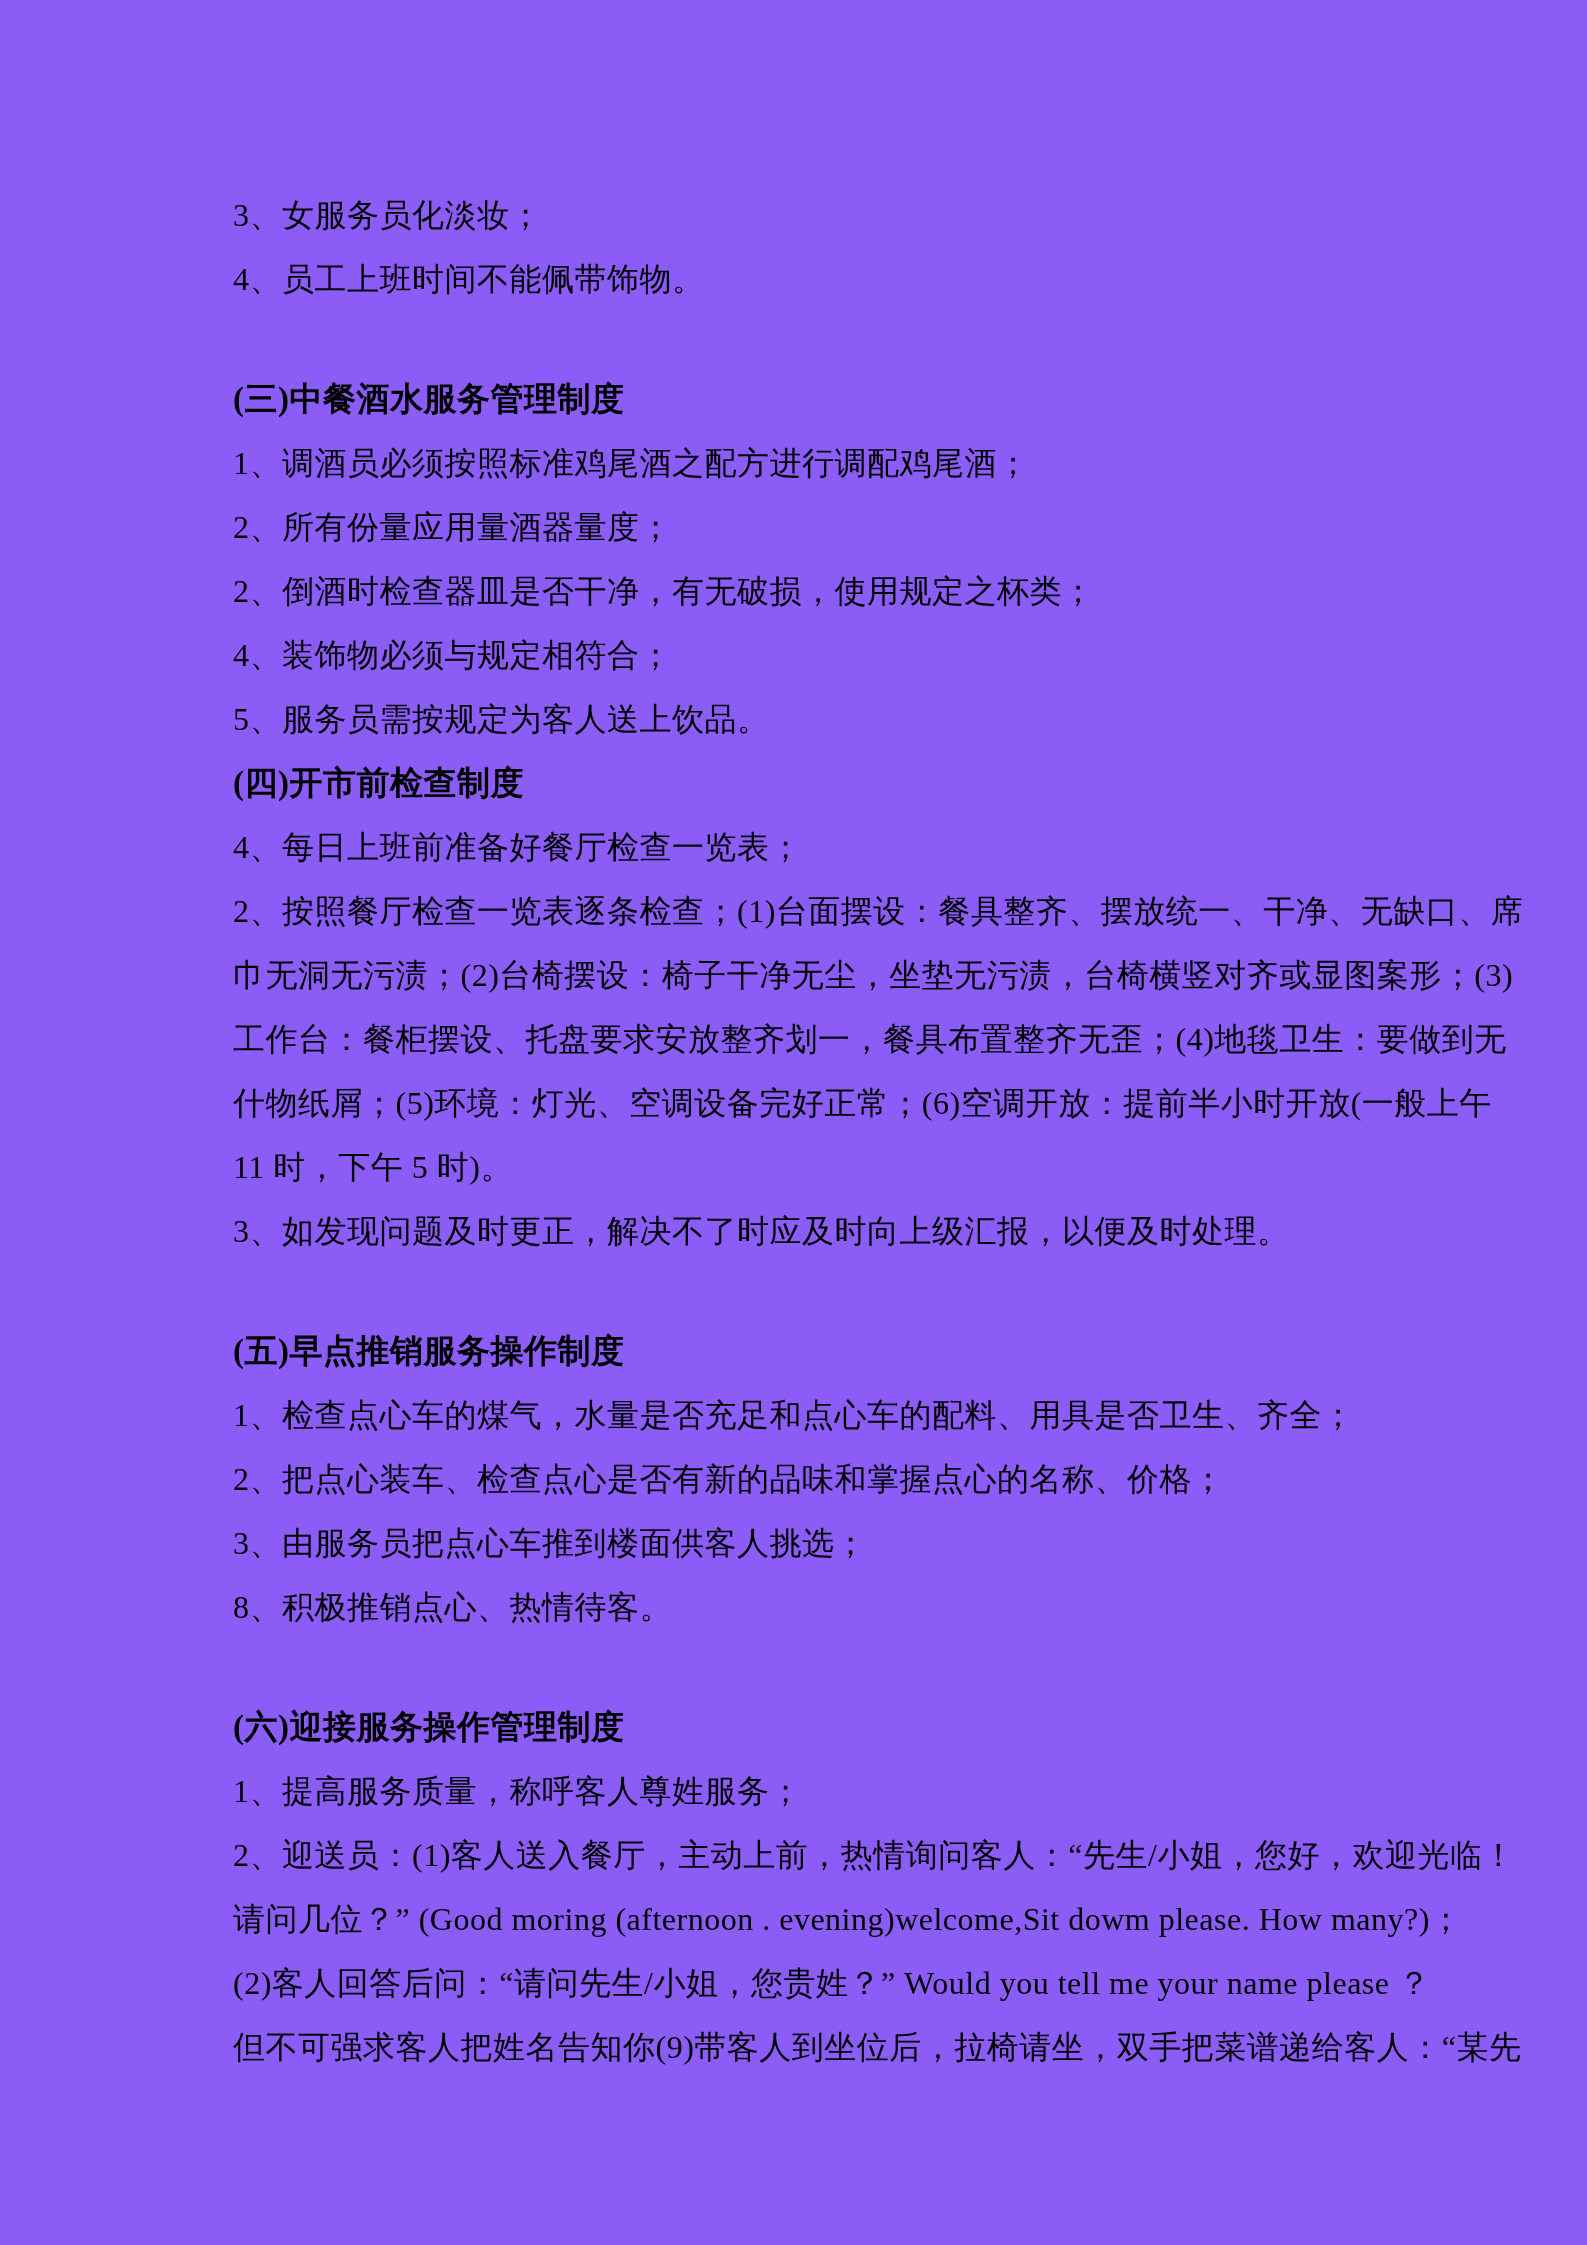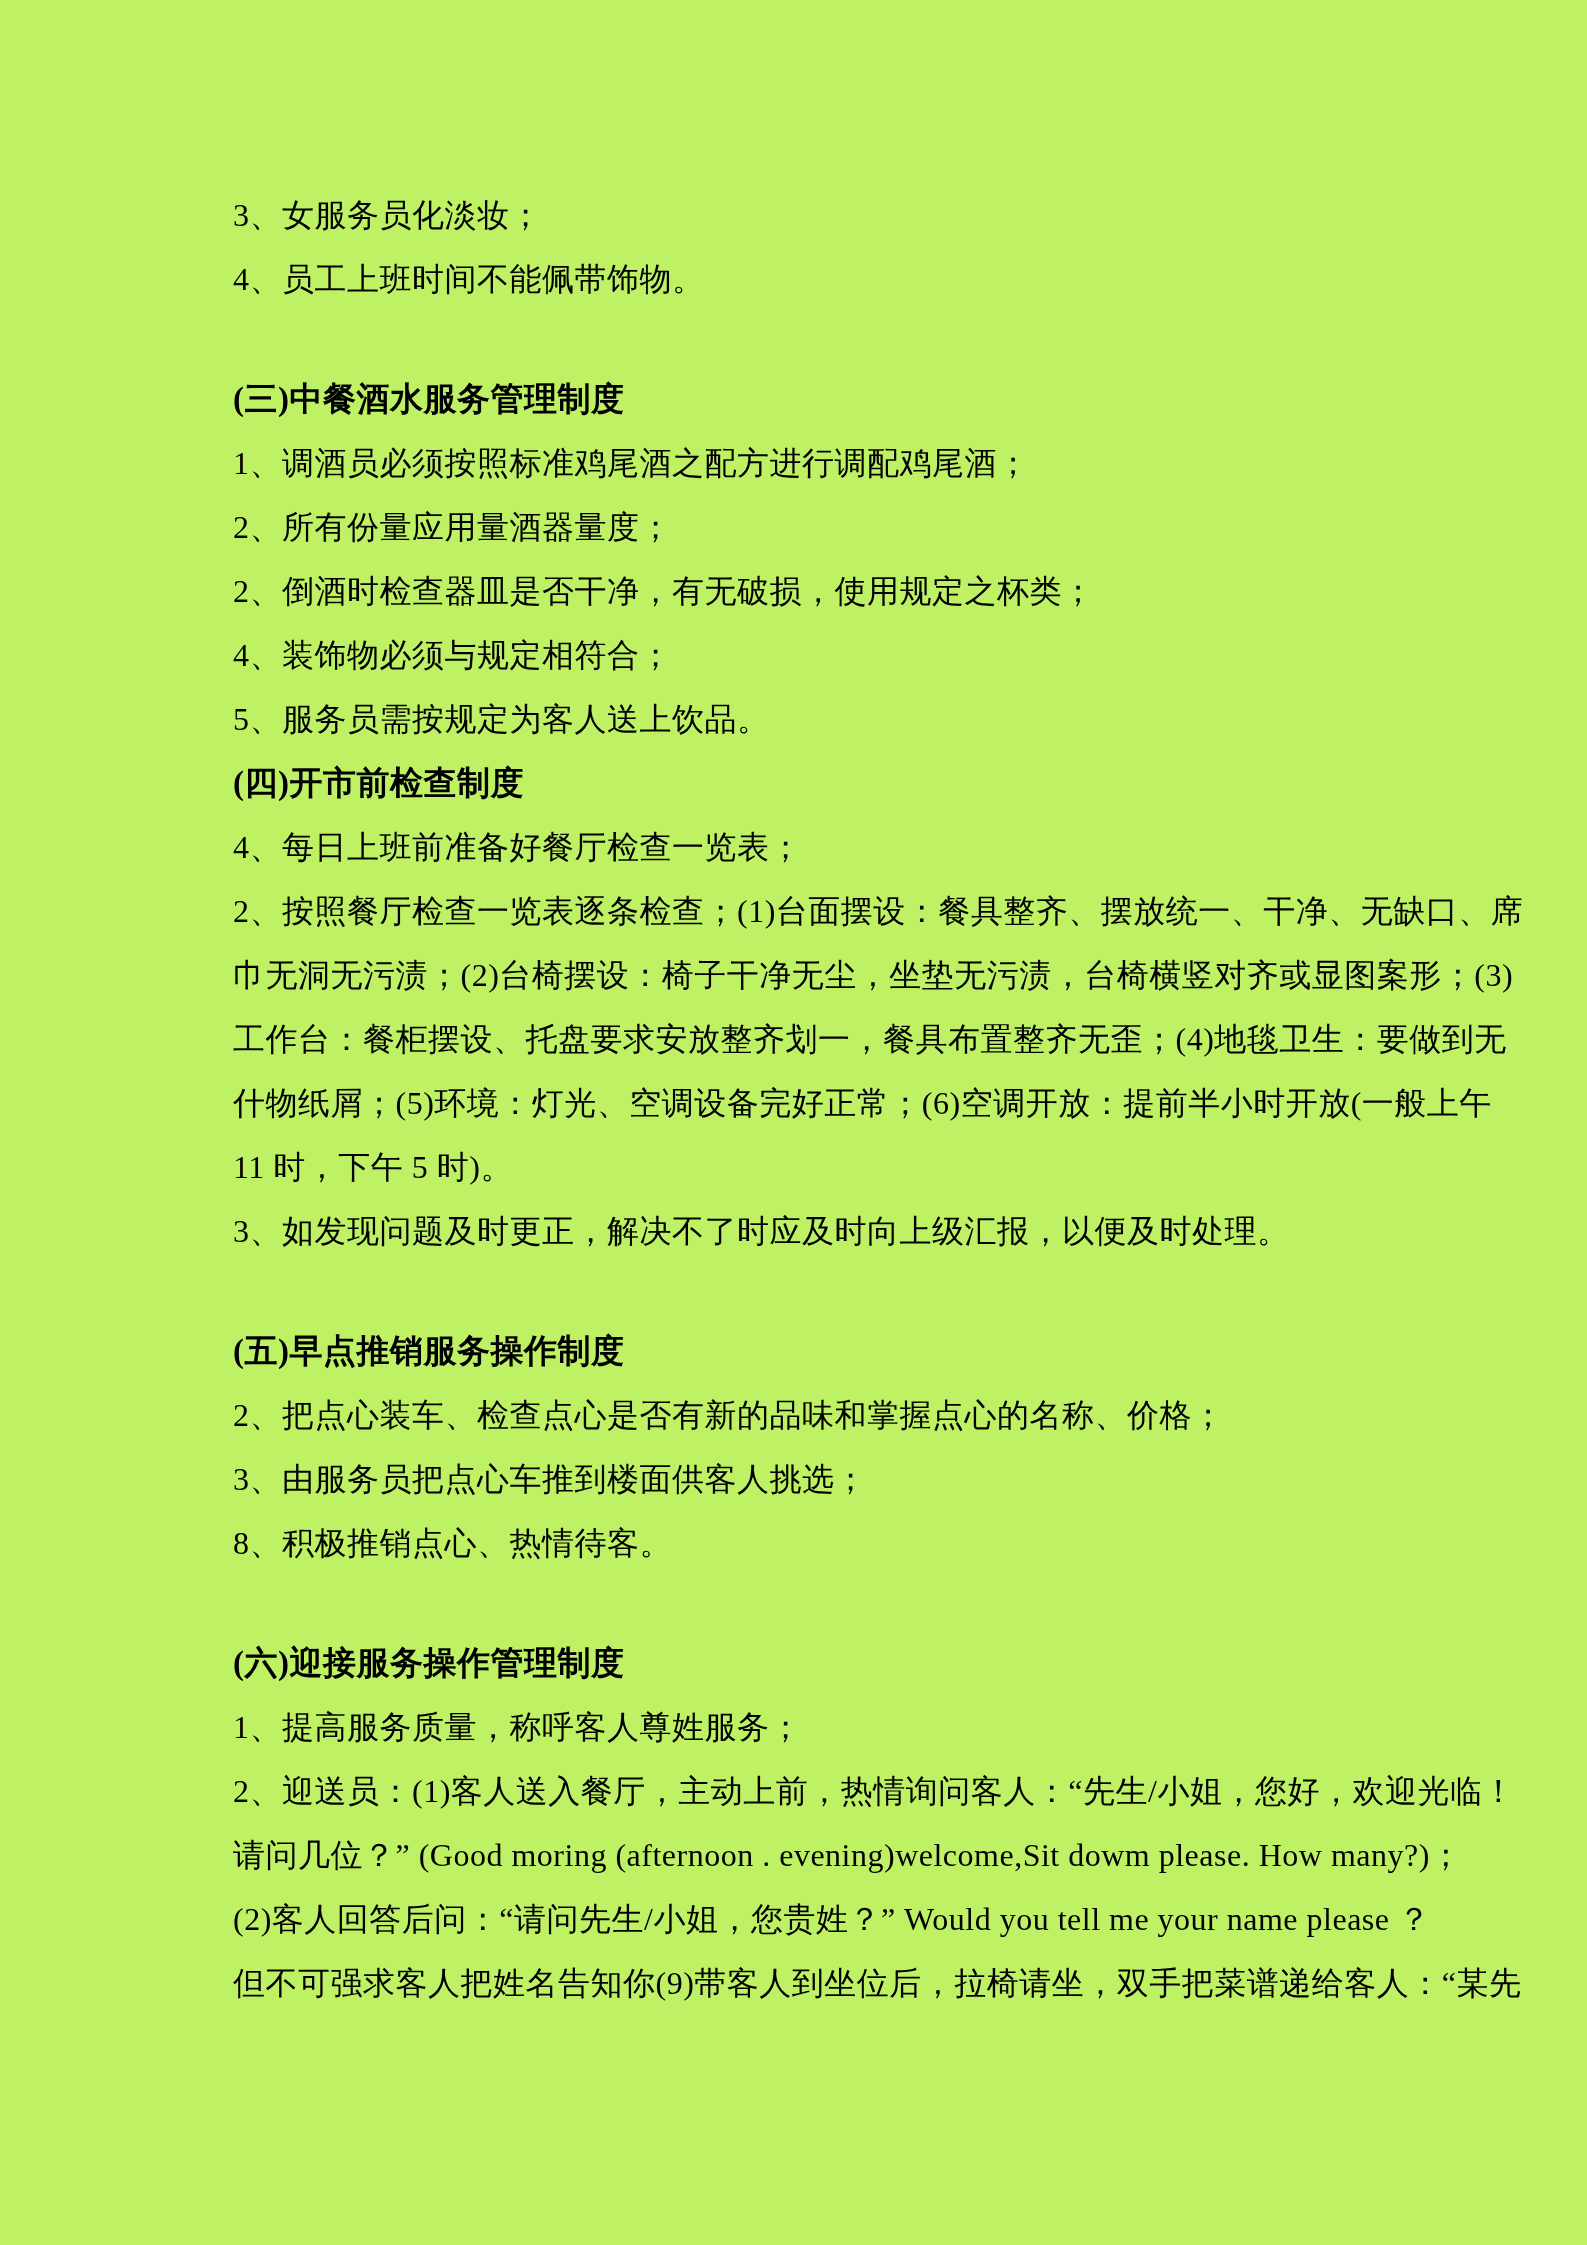--- a/index.html
+++ b/index.html
@@ -4,21 +4,21 @@
 <style>
   html, body {
     margin: 0;
     padding: 0;
     background: #ffffff;
   }
   .page {
     position: relative;
     width: 1587px;
     height: 2245px;
-    background: #bef264;
+    background: #8b5cf6;
     color: #000000;
     font-family: "Liberation Serif", "DejaVu Serif", serif;
     overflow: hidden;
   }
   .content {
     position: absolute;
     left: 233px;
     top: 183px;
     width: 1235px;
   }
@@ -56,20 +56,21 @@
     <div class="line heading">(四)开市前检查制度</div>
     <div class="line">4、每日上班前准备好餐厅检查一览表；</div>
     <div class="line">2、按照餐厅检查一览表逐条检查；(1)台面摆设：餐具整齐、摆放统一、干净、无缺口、席</div>
     <div class="line">巾无洞无污渍；(2)台椅摆设：椅子干净无尘，坐垫无污渍，台椅横竖对齐或显图案形；(3)</div>
     <div class="line">工作台：餐柜摆设、托盘要求安放整齐划一，餐具布置整齐无歪；(4)地毯卫生：要做到无</div>
     <div class="line">什物纸屑；(5)环境：灯光、空调设备完好正常；(6)空调开放：提前半小时开放(一般上午</div>
     <div class="line">11 时，下午 5 时)。</div>
     <div class="line">3、如发现问题及时更正，解决不了时应及时向上级汇报，以便及时处理。</div>
 
     <div class="line heading gap">(五)早点推销服务操作制度</div>
+    <div class="line">1、检查点心车的煤气，水量是否充足和点心车的配料、用具是否卫生、齐全；</div>
     <div class="line">2、把点心装车、检查点心是否有新的品味和掌握点心的名称、价格；</div>
     <div class="line">3、由服务员把点心车推到楼面供客人挑选；</div>
     <div class="line">8、积极推销点心、热情待客。</div>
 
     <div class="line heading gap">(六)迎接服务操作管理制度</div>
     <div class="line">1、提高服务质量，称呼客人尊姓服务；</div>
     <div class="line">2、迎送员：(1)客人送入餐厅，主动上前，热情询问客人：“先生/小姐，您好，欢迎光临！</div>
     <div class="line">请问几位？” (Good moring (afternoon . evening)welcome,Sit dowm please. How many?)；</div>
     <div class="line">(2)客人回答后问：“请问先生/小姐，您贵姓？” Would you tell me your name please ？</div>
     <div class="line">但不可强求客人把姓名告知你(9)带客人到坐位后，拉椅请坐，双手把菜谱递给客人：“某先</div>

